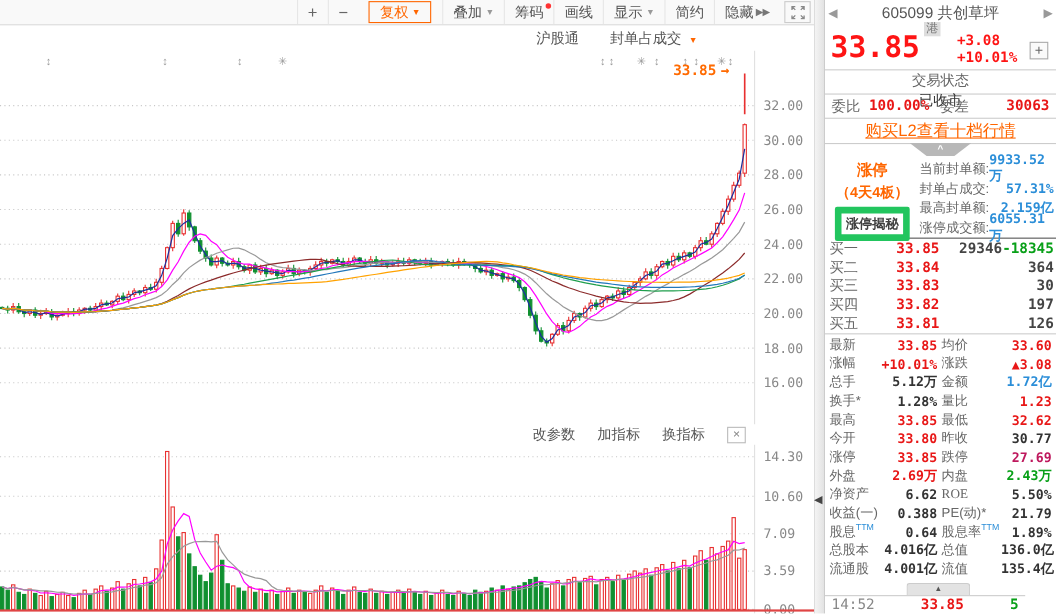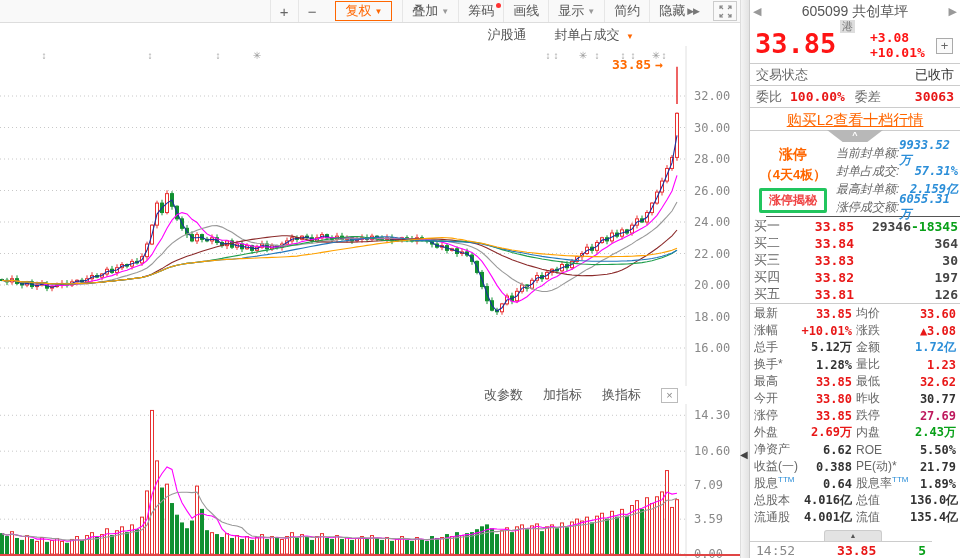--- a/index.html
+++ b/index.html
@@ -53,40 +53,40 @@
   .nav.prev { left:3px; } .nav.next { right:3px; }
   .stock-title { text-align:center; color:#555; font-size:14px; padding-top:3px; }
   .mkt-badge { position:absolute; left:90px; top:20px; background:#ddd; color:#777; font-size:11px;
                line-height:13px; padding:0 2px; }
   .big-price { position:absolute; left:5px; top:28px; color:#fe1414; font:bold 27px "DejaVu Sans Mono",monospace; }
   .chg { position:absolute; left:120px; top:30px; color:#fe1414; font:bold 13px "DejaVu Sans Mono",monospace; line-height:15px; }
   .add-btn { position:absolute; right:7px; top:38px; width:17px; height:16px; border:1px solid #aaa; color:#666;
              text-align:center; line-height:14px; font-size:13px; cursor:pointer; background:#fafafa; }
 
   .kv-row { height:22px; display:flex; align-items:center; justify-content:space-between;
-            padding:0 6px; border-bottom:1px solid #ccc; }
+            padding:0 6px; border-bottom:1px solid #ccc;flex-direction:column; }
   .kv-row .lab { color:#666; font-size:13px; }
   .kv-row .val { color:#333; font-size:13px; }
   .weibi { height:22px; display:flex; align-items:center; padding:0 6px; border-bottom:1px solid #ccc; font-size:13px; }
   .weibi .lab { color:#666; }
   .weibi .v1 { color:#e81717; font-weight:bold; margin:0 10px 0 8px; font-family:"DejaVu Sans Mono",monospace; }
   .weibi .v2 { color:#e81717; font-weight:bold; margin-left:auto; font-family:"DejaVu Sans Mono",monospace; }
   .l2-link { height:23px; line-height:23px; text-align:center; color:#ff6600; border-bottom:1px solid #ccc;
              text-decoration:underline; cursor:pointer; font-size:15px; }
   .notch { width:56px; height:12px; margin:-1px auto 0; background:#b8b8b8;
            clip-path:polygon(0 0,100% 0,72% 100%,28% 100%); color:#fff; text-align:center;
            font:bold 9px/11px "Liberation Sans",sans-serif; cursor:pointer; position:relative; z-index:2; }
 
   .limit-block { position:relative; height:74px; }
   .limit-left { position:absolute; left:0; top:4px; width:86px; text-align:center; color:#ff6600; font-weight:bold; }
   .limit-tag { font-size:14px; }
   .limit-streak { font-size:13px; margin-top:2px; }
-  .limit-reveal { margin:4px auto 0; width:68px; border:3px solid #22c55e; border-radius:2px; color:#ef4444;
+  .limit-reveal { margin:4px auto 0; width:68px; border:6px solid #22c55e; border-radius:2px; color:#404040;
                   font-size:12px; padding:1px 0; background:#fff; cursor:pointer; }
-  .limit-right { position:absolute; left:86px; top:2px; right:2px;font-style:italic; }
+  .limit-right { position:absolute; left:86px; top:2px; right:2px; }
   .limit-row { height:18px; display:flex; align-items:center; justify-content:space-between; }
   .limit-row .lab { color:#666; font-size:12px; white-space:nowrap; }
   .limit-row .val { color:#2b8ed8; font-weight:bold; font-family:"DejaVu Sans Mono",monospace; font-size:12px; }
 
   .bid-sep { border-top:1px solid #555; margin-left:16px; }
   .bid-row { height:17px; display:grid; grid-template-columns:36px 64px 1fr; align-items:center; padding:0 2px 0 4px; }
   .bid-row .lab { color:#666; font-size:13px; }
   .bid-row .price { color:#e81717; font-weight:bold; text-align:right; font-family:"DejaVu Sans Mono",monospace; font-size:13px; }
   .bid-row .qty { text-align:right; color:#444; font-weight:bold; font-family:"DejaVu Sans Mono",monospace; font-size:13px; }
   .bid-row .qty .gr { color:#08a018; }
@@ -769,21 +769,21 @@
         </div>
         <div class="stat-row">
           <span class="lab">外盘</span>
           <span class="val" style="color: rgb(232, 23, 23);">2.69万</span>
           <span class="lab" style="padding-left: 4px;">内盘</span>
           <span class="val" style="color: rgb(8, 160, 24);">2.43万</span>
         </div>
         <div class="stat-row">
           <span class="lab">净资产</span>
           <span class="val" style="color: rgb(51, 51, 51);">6.62</span>
-          <span class="lab" style="padding-left: 4px;">ROE</span>
+          <span class="lab" style="padding-left: 4px; font-family: Liberation Serif, serif;">ROE</span>
           <span class="val" style="color: rgb(51, 51, 51);">5.50%</span>
         </div>
         <div class="stat-row">
           <span class="lab">收益(一)</span>
           <span class="val" style="color: rgb(51, 51, 51);">0.388</span>
           <span class="lab" style="padding-left: 4px;">PE(动)*</span>
           <span class="val" style="color: rgb(51, 51, 51);">21.79</span>
         </div>
         <div class="stat-row">
           <span class="lab">股息<sup>TTM</sup></span>

